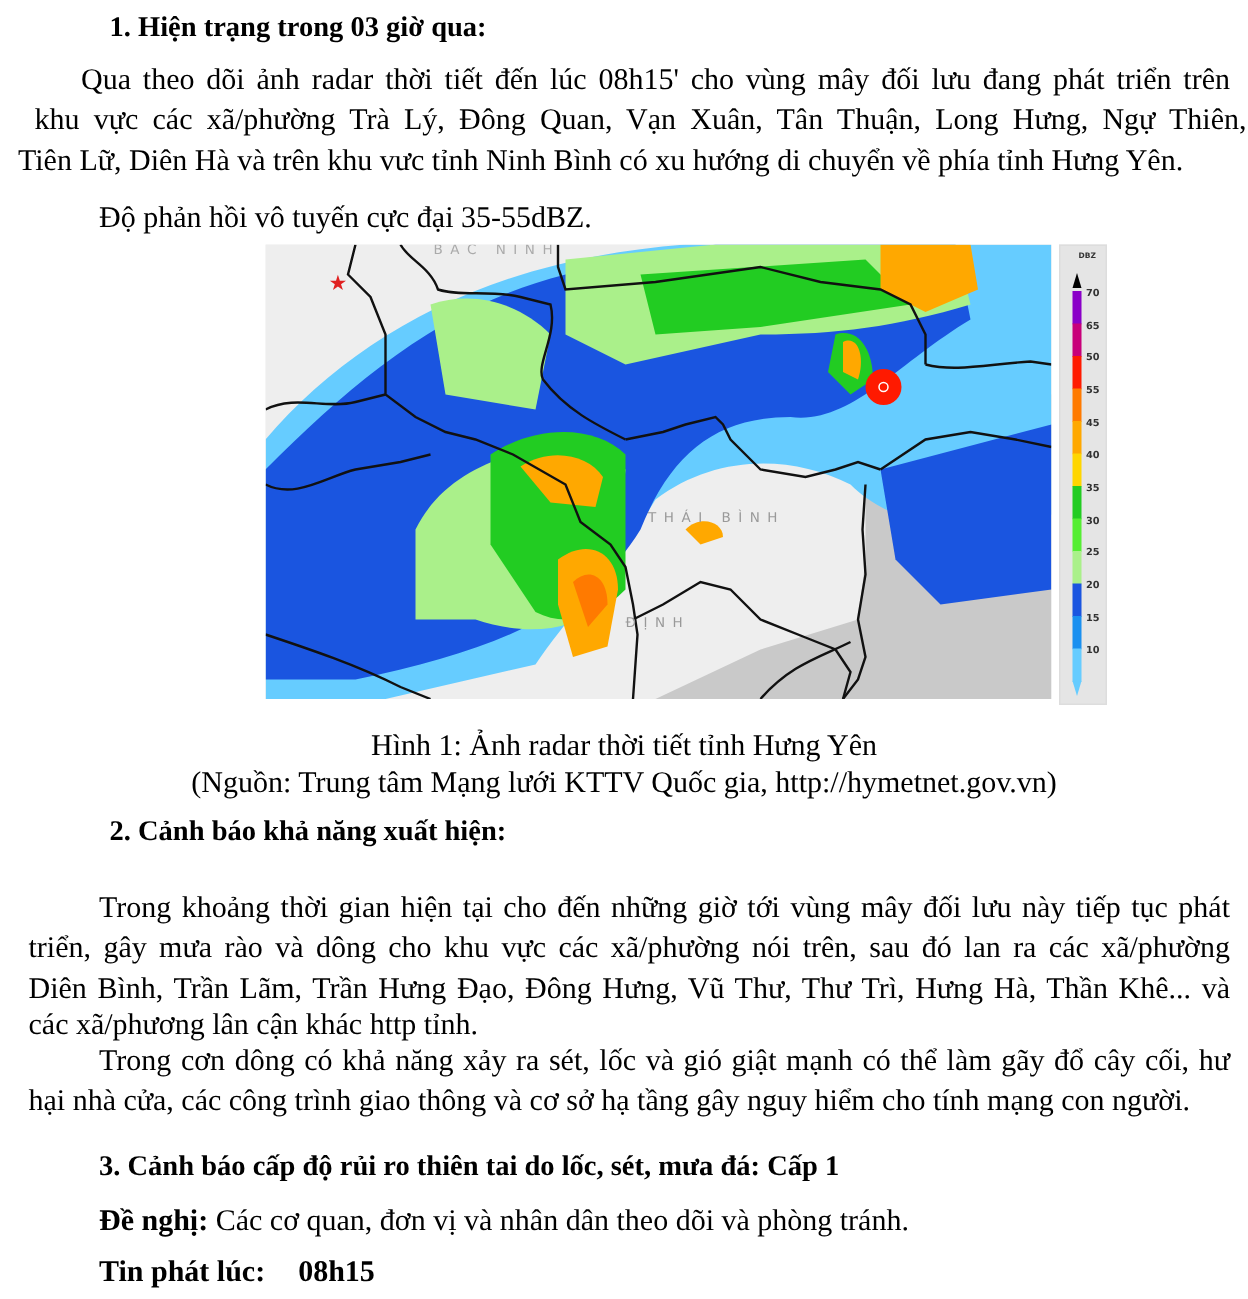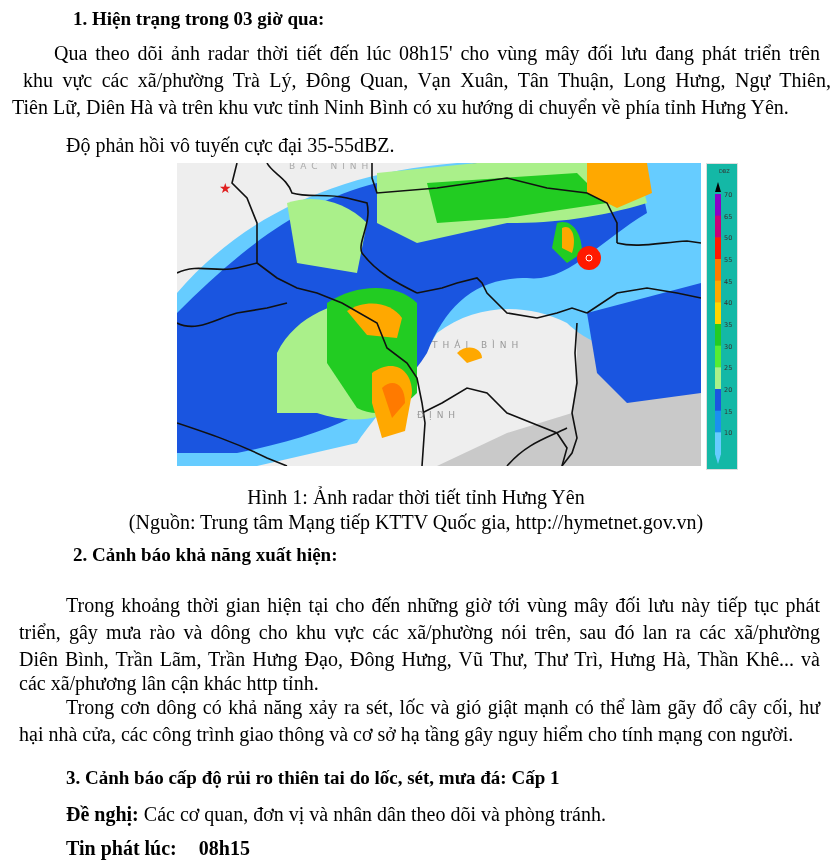--- a/index.html
+++ b/index.html
@@ -4,21 +4,21 @@
 <style>
   html, body { margin: 0; padding: 0; background: #ffffff; }
   body { width: 832px; height: 866px; position: relative; overflow: hidden;
          font-family: "Liberation Serif", "DejaVu Serif", serif; color: #000; }
   .abs { position: absolute; white-space: nowrap; }
   .h { font-weight: bold; font-size: 19px; }
   .p { font-size: 20px; line-height: 27px; }
   .justify { text-align: justify; text-align-last: justify; white-space: normal; }
   .center { text-align: center; width: 832px; left: 0; }
   #map { position: absolute; left: 177px; top: 163px; width: 524px; height: 303px; overflow: hidden; background: #eeeeee; }
-  #legend { position: absolute; left: 706px; top: 163px; width: 30px; height: 305px; background: #14b8a6; border: 1px solid #ddd; }
+  #legend { position: absolute; left: 706px; top: 163px; width: 30px; height: 305px; background: #e5e5e5; border: 1px solid #ddd; font-weight: bold; }
   .leg-title { position: absolute; top: 4px; left: 12px; font-family: "DejaVu Sans", sans-serif; font-size: 5px; color: #333; }
   .leg-tick { position: absolute; left: 17px; font-family: "DejaVu Sans", sans-serif; font-size: 6.5px; color: #333; }
 </style>
 </head>
 <body>
 
 <div class="abs h" style="left:73px; top:8px;">1. Hiện trạng trong 03 giờ qua:</div>
 <div class="abs p justify" style="left:54px; top:40px; width:766px;">Qua theo dõi ảnh radar thời tiết đến lúc 08h15' cho vùng mây đối lưu đang phát triển trên</div>
 <div class="abs p justify" style="left:12px; top:67px; width:808px;margin-left:11px;">khu vực các xã/phường Trà Lý, Đông Quan, Vạn Xuân, Tân Thuận, Long Hưng, Ngự Thiên,</div>
 <div class="abs p" style="left:12px; top:94px;">Tiên Lữ, Diên Hà và trên khu vưc tỉnh Ninh Bình có xu hướng di chuyển về phía tỉnh Hưng Yên.</div>
@@ -104,21 +104,21 @@
       <div class="leg-tick" style="top: 157px;">35</div>
       <div class="leg-tick" style="top: 178.667px;">30</div>
       <div class="leg-tick" style="top: 200.333px;">25</div>
       <div class="leg-tick" style="top: 222px;">20</div>
       <div class="leg-tick" style="top: 243.667px;">15</div>
       <div class="leg-tick" style="top: 265.333px;">10</div>
     </div>
 </div>
 
 <div class="abs p center" style="top:484px;">Hình 1: Ảnh radar thời tiết tỉnh Hưng Yên</div>
-<div class="abs p center" style="top:509px;">(Nguồn: Trung tâm Mạng tiếp KTTV Quốc gia, http://hymetnet.gov.vn)</div>
+<div class="abs p center" style="top:509px;">(Nguồn: Trung tâm Mạng lưới KTTV Quốc gia, http://hymetnet.gov.vn)</div>
 
 <div class="abs h" style="left:73px; top:544px;">2. Cảnh báo khả năng xuất hiện:</div>
 <div class="abs p justify" style="left:66px; top:592px; width:754px;">Trong khoảng thời gian hiện tại cho đến những giờ tới vùng mây đối lưu này tiếp tục phát</div>
 <div class="abs p justify" style="left:19px; top:619px; width:801px;">triển, gây mưa rào và dông cho khu vực các xã/phường nói trên, sau đó lan ra các xã/phường</div>
 <div class="abs p justify" style="left:19px; top:646px; width:801px;">Diên Bình, Trần Lãm, Trần Hưng Đạo, Đông Hưng, Vũ Thư, Thư Trì, Hưng Hà, Thần Khê... và</div>
 <div class="abs p" style="left:19px; top:670px;">các xã/phương lân cận khác http tỉnh.</div>
 <div class="abs p justify" style="left:66px; top:694px; width:754px;">Trong cơn dông có khả năng xảy ra sét, lốc và gió giật mạnh có thể làm gãy đổ cây cối, hư</div>
 <div class="abs p" style="left:19px; top:721px;">hại nhà cửa, các công trình giao thông và cơ sở hạ tầng gây nguy hiểm cho tính mạng con người.</div>
 
 <div class="abs h" style="left:66px; top:767px;">3. Cảnh báo cấp độ rủi ro thiên tai do lốc, sét, mưa đá: Cấp 1</div>

